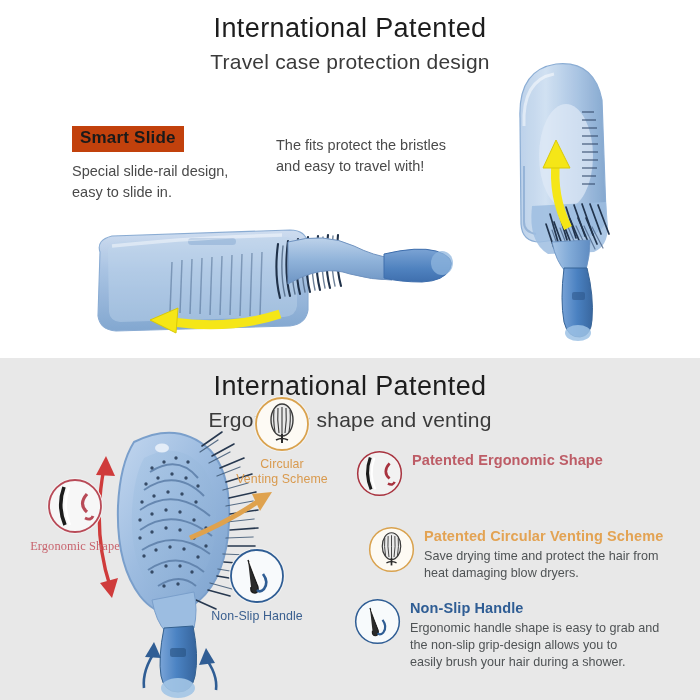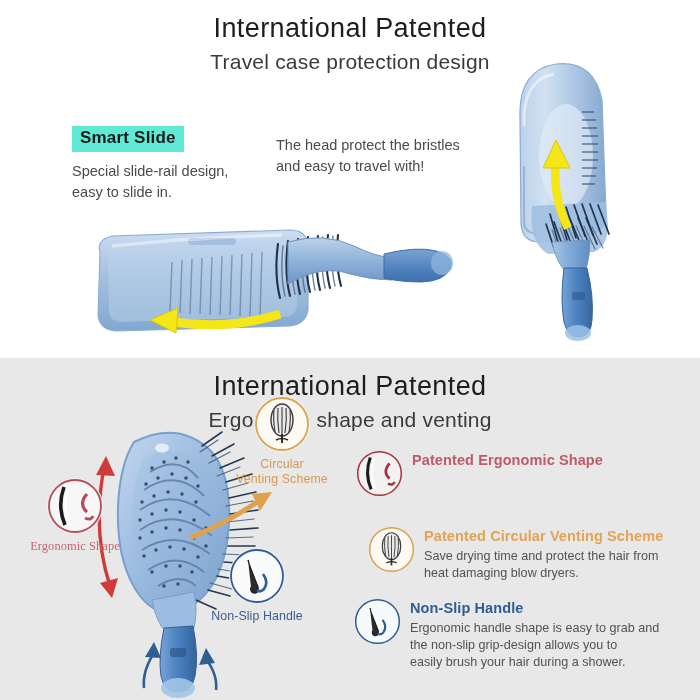--- a/index.html
+++ b/index.html
@@ -29,21 +29,21 @@
   }
   .heading .h2{
     font-size:21px;color:#3a3a3a;letter-spacing:.2px;
     font-weight:400;line-height:1.15;margin-top:6px;
   }
 
   
   .hl-block{position:absolute;}
   .hl-title{
     display:inline-block;
-    background:#5eead4;
+    background:#c2410c;
     color:#1a1a1a;
     font-size:17px;font-weight:700;
     padding:3px 8px 4px 8px;
     letter-spacing:.2px;
     line-height:1.1;
   }
   .hl-body{
     margin-top:9px;
     font-size:14.5px;color:#4a4a4a;line-height:1.45;
     font-weight:400;
@@ -99,21 +99,21 @@
     <div class="hl-block" style="left:72px;top:126px;width:200px;">
       <span class="hl-title">Smart Slide</span>
       <div class="hl-body">
         <div>Special slide-rail design,</div>
         <div>easy to slide in.</div>
       </div>
     </div>
 
     <div class="hl-block" style="left:276px;top:126px;width:230px;">
       <div class="hl-body">
-        <div>The head protect the bristles</div>
+        <div>The fits protect the bristles</div>
         <div>and easy to travel with!</div>
       </div>
     </div>
 
     <div class="art" style="left:92px;top:218px;">
       <svg width="370" height="135" viewBox="0 0 370 135">
         <defs>
           <linearGradient id="gCaseH" x1="0" y1="0" x2="0" y2="1">
             <stop offset="0%" stop-color="#cddcf0"></stop>
             <stop offset="38%" stop-color="#a7c2e2"></stop>

